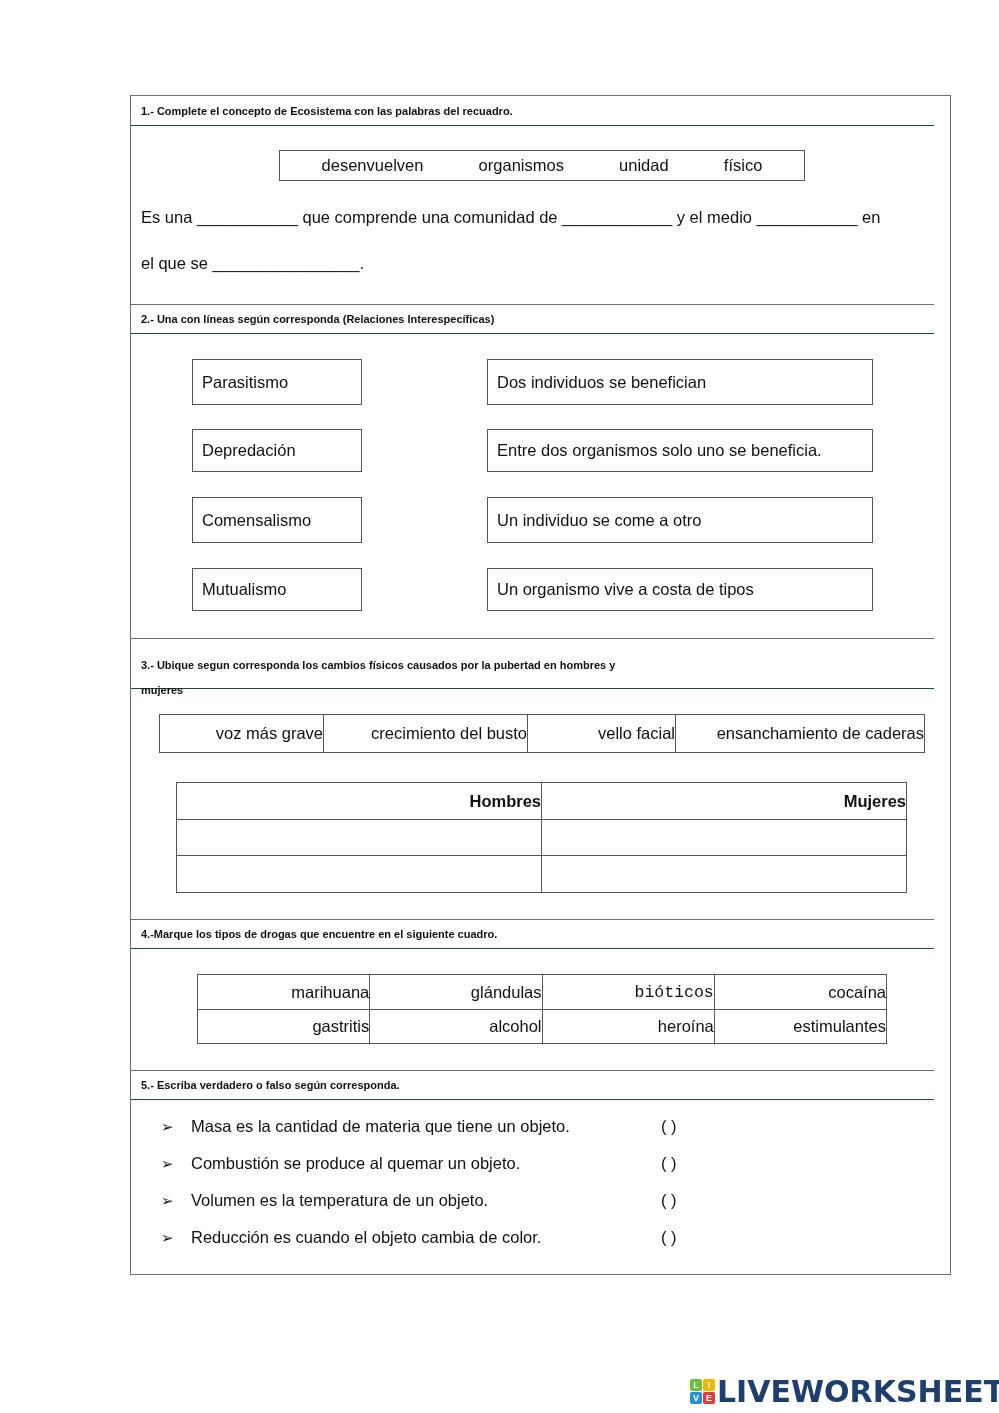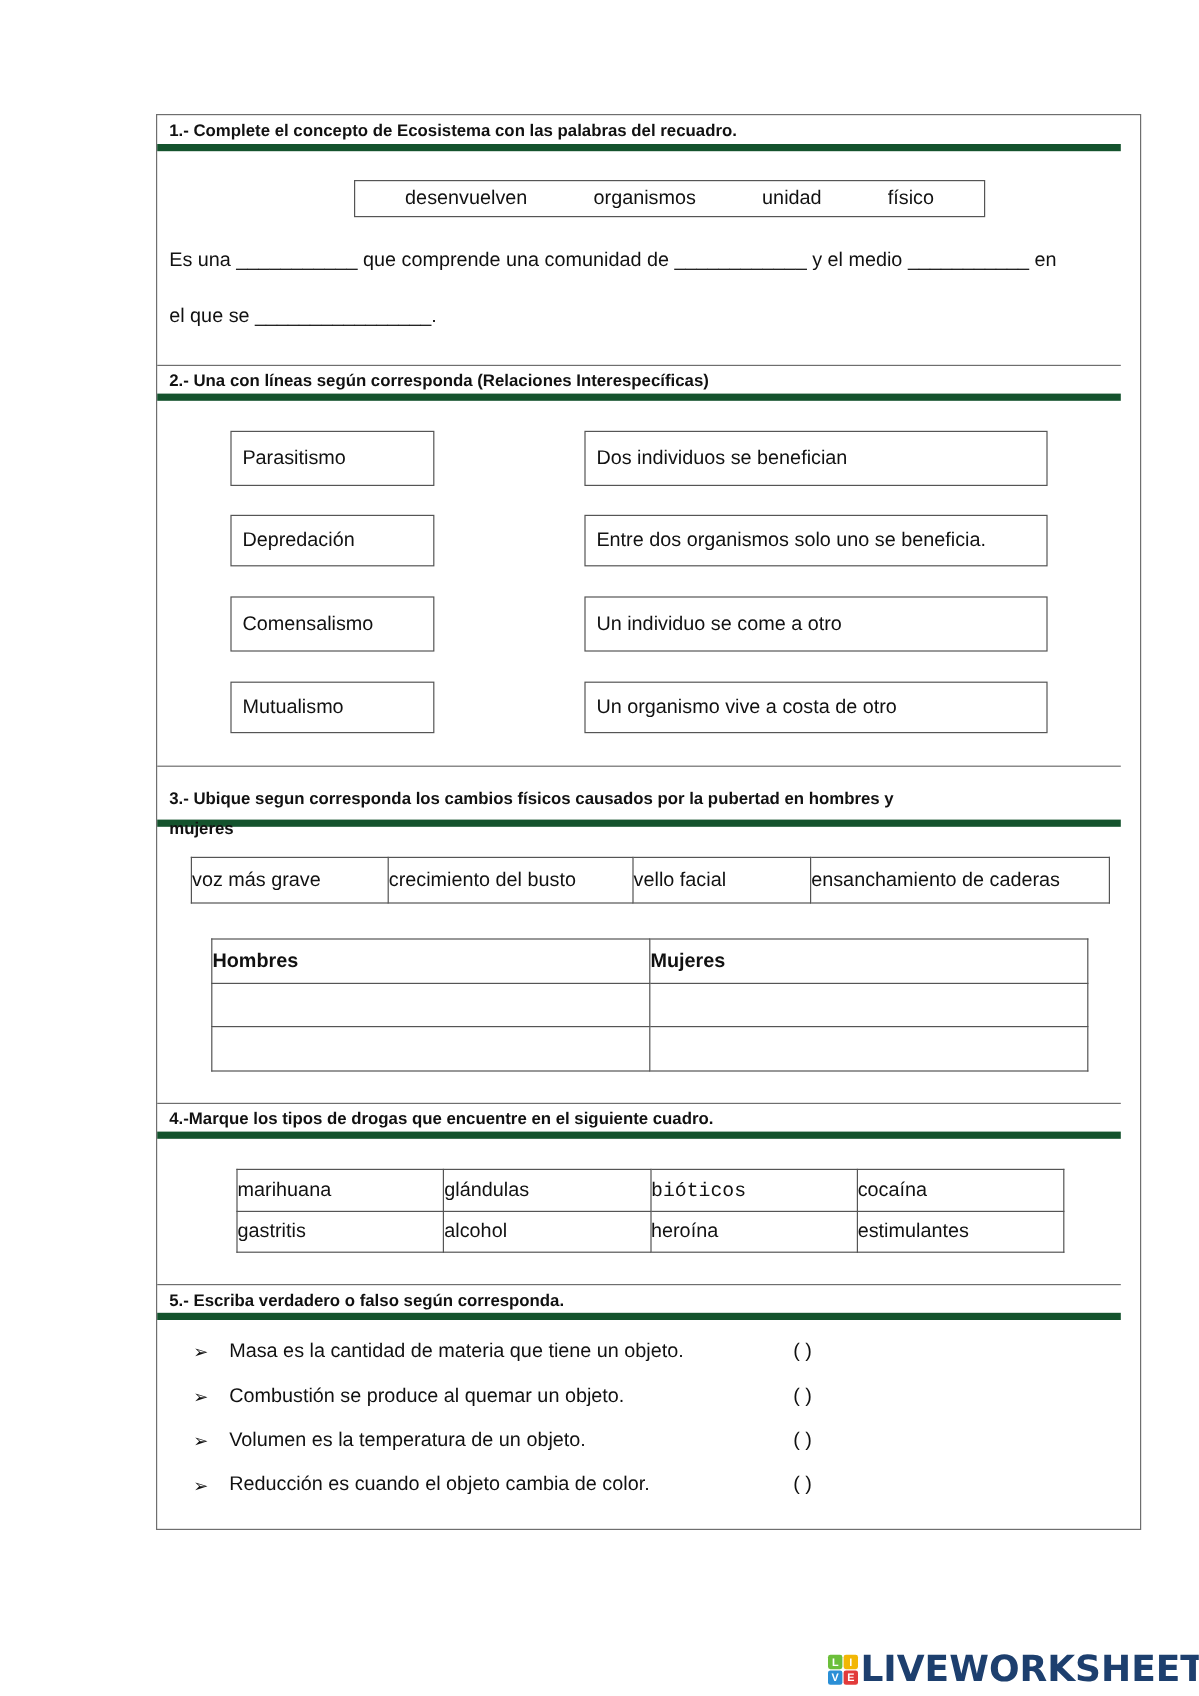--- a/index.html
+++ b/index.html
@@ -1,26 +1,26 @@
 <!DOCTYPE html>
 <html><head>
 <meta charset="utf-8">
 <style>
   html, body { margin:0; padding:0; background:#ffffff; }
   body { width:999px; height:1413px; position:relative; overflow:hidden;
          font-family:"Liberation Sans", sans-serif; color:#111; font-size:16.5px; }
   .sheet { position:absolute; left:130px; top:95px; width:821px; height:1180px;
            border:1px solid #6e6e6e; box-sizing:border-box; }
-  .hdr { position:absolute; left:0; right:16px; border-top:1px solid #6e6e6e; border-bottom:6px solid #14532d;
-         font-weight:bold; padding:0 10px; box-sizing:border-box; display:flex; align-items:center; font-size:14px; }
+  .hdr { position:absolute; left:0; right:16px; border-top:1px solid #6e6e6e; border-bottom:1px solid #14532d;
+         font-weight:bold; padding:0 10px; box-sizing:border-box; display:flex; align-items:center; font-size:11px; }
   .hdr.first { border-top:none; }
   .box { position:absolute; border:1px solid #555; box-sizing:border-box; display:flex; align-items:center; padding-left:9px; }
-  .wordbox { position:absolute; border:1px solid #555; box-sizing:border-box; display:flex; align-items:center; justify-content:space-around; padding:0 14px;margin-left:16px; }
+  .wordbox { position:absolute; border:1px solid #555; box-sizing:border-box; display:flex; align-items:center; justify-content:space-around; padding:0 14px; }
   table { border-collapse:collapse; position:absolute; }
-  td, th { border:1px solid #555; text-align:left; font-weight:normal; padding:0;margin-top:30px; }
+  td, th { border:1px solid #555; text-align:right; font-weight:normal; padding:0;margin-top:30px; }
   th.b { font-weight:bold; }
   .line { position:absolute; font-size:16.5px; white-space:nowrap; }
   .tf { position:absolute; left:30px; display:flex; align-items:center; white-space:nowrap; }
   .tf .arr { width:30px; font-size:15px; }
   .tf .par { position:absolute; left:500px; }
   .logo { position:absolute; left:690px; top:1374px; display:flex; align-items:center; }
   .lg { display:grid; grid-template-columns:12px 12px; grid-template-rows:12px 12px; gap:1px; margin-right:2px; }
   .lg span { font-size:9px; font-weight:bold; color:#fff; display:flex; align-items:center; justify-content:center; border-radius:2px; }
   .lgtxt { font-weight:bold; font-size:30px; color:#1d3f6e; letter-spacing:0px; font-family:"DejaVu Sans", sans-serif; }
 </style>
@@ -40,21 +40,21 @@
   <div class="line" style="left:10px;top:158px;">el que se ________________.</div>
 
   <div class="hdr" style="top:208px;height:30px;">2.- Una con líneas según corresponda (Relaciones Interespecíficas)</div>
   <div class="box" style="left:61px;top:333px;width:170px;height:43px;">Depredación</div>
   <div class="box" style="left:61px;top:263px;width:170px;height:46px;">Parasitismo</div>
   <div class="box" style="left:61px;top:401px;width:170px;height:46px;">Comensalismo</div>
   <div class="box" style="left:61px;top:472px;width:170px;height:43px;">Mutualismo</div>
   <div class="box" style="left:356px;top:263px;width:386px;height:46px;">Dos individuos se benefician</div>
   <div class="box" style="left:356px;top:333px;width:386px;height:43px;">Entre dos organismos solo uno se beneficia.</div>
   <div class="box" style="left:356px;top:401px;width:386px;height:46px;">Un individuo se come a otro</div>
-  <div class="box" style="left:356px;top:472px;width:386px;height:43px;">Un organismo vive a costa de otro</div>
+  <div class="box" style="left:356px;top:472px;width:386px;height:43px;">Un organismo vive a costa de tipos</div>
 
   <div class="hdr" style="top:542px;height:51px;display:block;padding-top:14px;line-height:25px;">
     <div>3.- Ubique segun corresponda los cambios físicos causados por la pubertad en hombres y</div>
     <div>mujeres</div>
   </div>
   <table style="left:28px;top:618px;width:766px;height:39px;">
     <tbody>
         <tr>
       <td style="width:163px;">voz más grave</td>
       <td style="width:203px;">crecimiento del busto</td>

